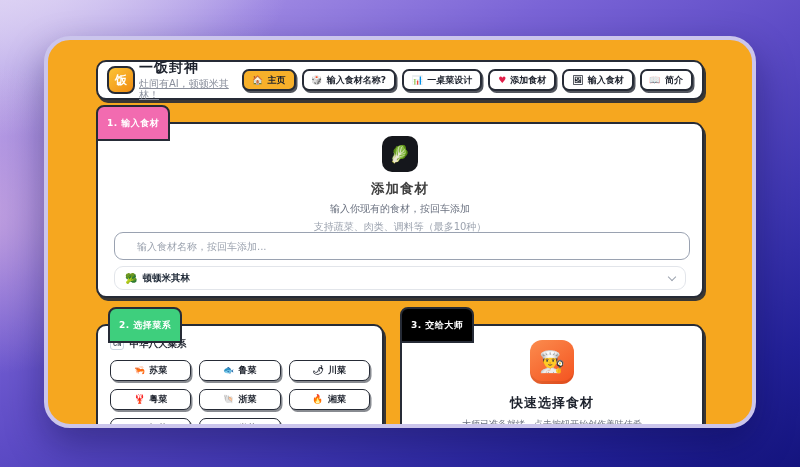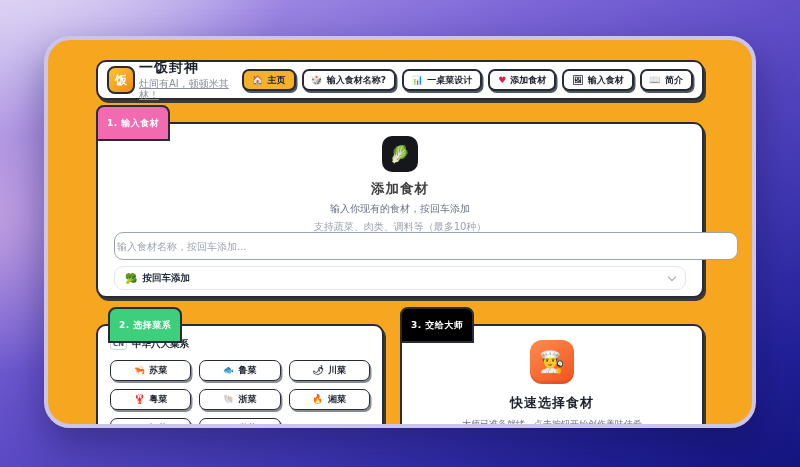--- a/index.html
+++ b/index.html
@@ -75,42 +75,42 @@
     font-size:17px;
   }
   .leaf-glyph { color:#7ac943; }
   .add-title { font-size:13.5px; font-weight:800; color:#404040; margin-top:8px; letter-spacing:1px; }
   .add-sub { font-size:10px; color:#6b7280; margin-top:4px; }
   .add-hint { font-size:10px; color:#9ca3af; margin-top:4px; }
 
   .ing-input {
     position:absolute; left:16px; right:16px; top:108px; height:28px;
     border:1.5px solid #9aa2b1; border-radius:9px;
-    font-size:10px; padding:0 2px; color:#374151; width:624px;
+    font-size:10px; padding:0 22px; color:#374151; width:576px;
     font-family:inherit; outline:none; background:#fff;
   }
   .ing-input::placeholder { color:#9ca3af; }
 
   .quick-row {
     position:absolute; left:16px; right:16px; top:142px; height:24px;
     border:1.5px solid #e2e5ea; border-radius:9px;
     display:flex; align-items:center; justify-content:space-between;
     padding:0 10px; cursor:pointer;
   }
   .quick-left { display:flex; align-items:center; gap:5px; font-size:9.5px; font-weight:700; color:#1f2937; }
   .quick-ico { font-size:10px; }
   .chev {
     width:6px; height:6px; border-right:1.5px solid #9ca3af; border-bottom:1.5px solid #9ca3af;
     transform:rotate(45deg); margin-top:-3px;
   }
 
   .group-label { display:flex; align-items:center; gap:5px; margin:12px 0 9px 12px; }
   .cn-badge {
     font-size:7px; font-weight:700; color:#4b5563;
-    border:1px solid #cbd5e1; border-radius:3px; padding:0 2px; line-height:9px;
+    border:1px solid #cbd5e1; border-radius:3px; padding:0 2px; line-height:9px;font-family:Liberation Mono, monospace;
   }
   .group-name { font-size:9.5px; font-weight:700; color:#1c212c;text-align:center; }
 
   .cuisine-grid { display:grid; grid-template-columns:repeat(3,1fr); gap:8px; margin:0 12px; }
   .cuisine-btn {
     height:21px; border:1.5px solid #262b36; border-radius:7px; background:#fff;
     display:flex; align-items:center; justify-content:center; gap:4px;
     font-size:9px; font-weight:700; color:#1c212c; cursor:pointer;
     box-shadow:1.5px 2px 0 rgba(38,43,54,.55);
   }
@@ -175,21 +175,21 @@
           <span class="leaf-glyph">🥬</span>
         </div>
         <div class="add-title">添加食材</div>
         <div class="add-sub">输入你现有的食材，按回车添加</div>
         <div class="add-hint">支持蔬菜、肉类、调料等（最多10种）</div>
       </div>
       <input class="ing-input" type="text" placeholder="输入食材名称，按回车添加..." style="">
       <div class="quick-row">
         <div class="quick-left">
           <span class="quick-ico">🥦</span>
-          <span>按回车添加</span>
+          <span>顿顿米其林</span>
         </div>
         <span class="chev"></span>
       </div>
     </div>
 
     <div class="tab tab-2">2. 选择菜系</div>
     <div class="panel panel-2">
       <div class="group-label">
         <span class="cn-badge">CN</span>
         <span class="group-name">中华八大菜系</span>

